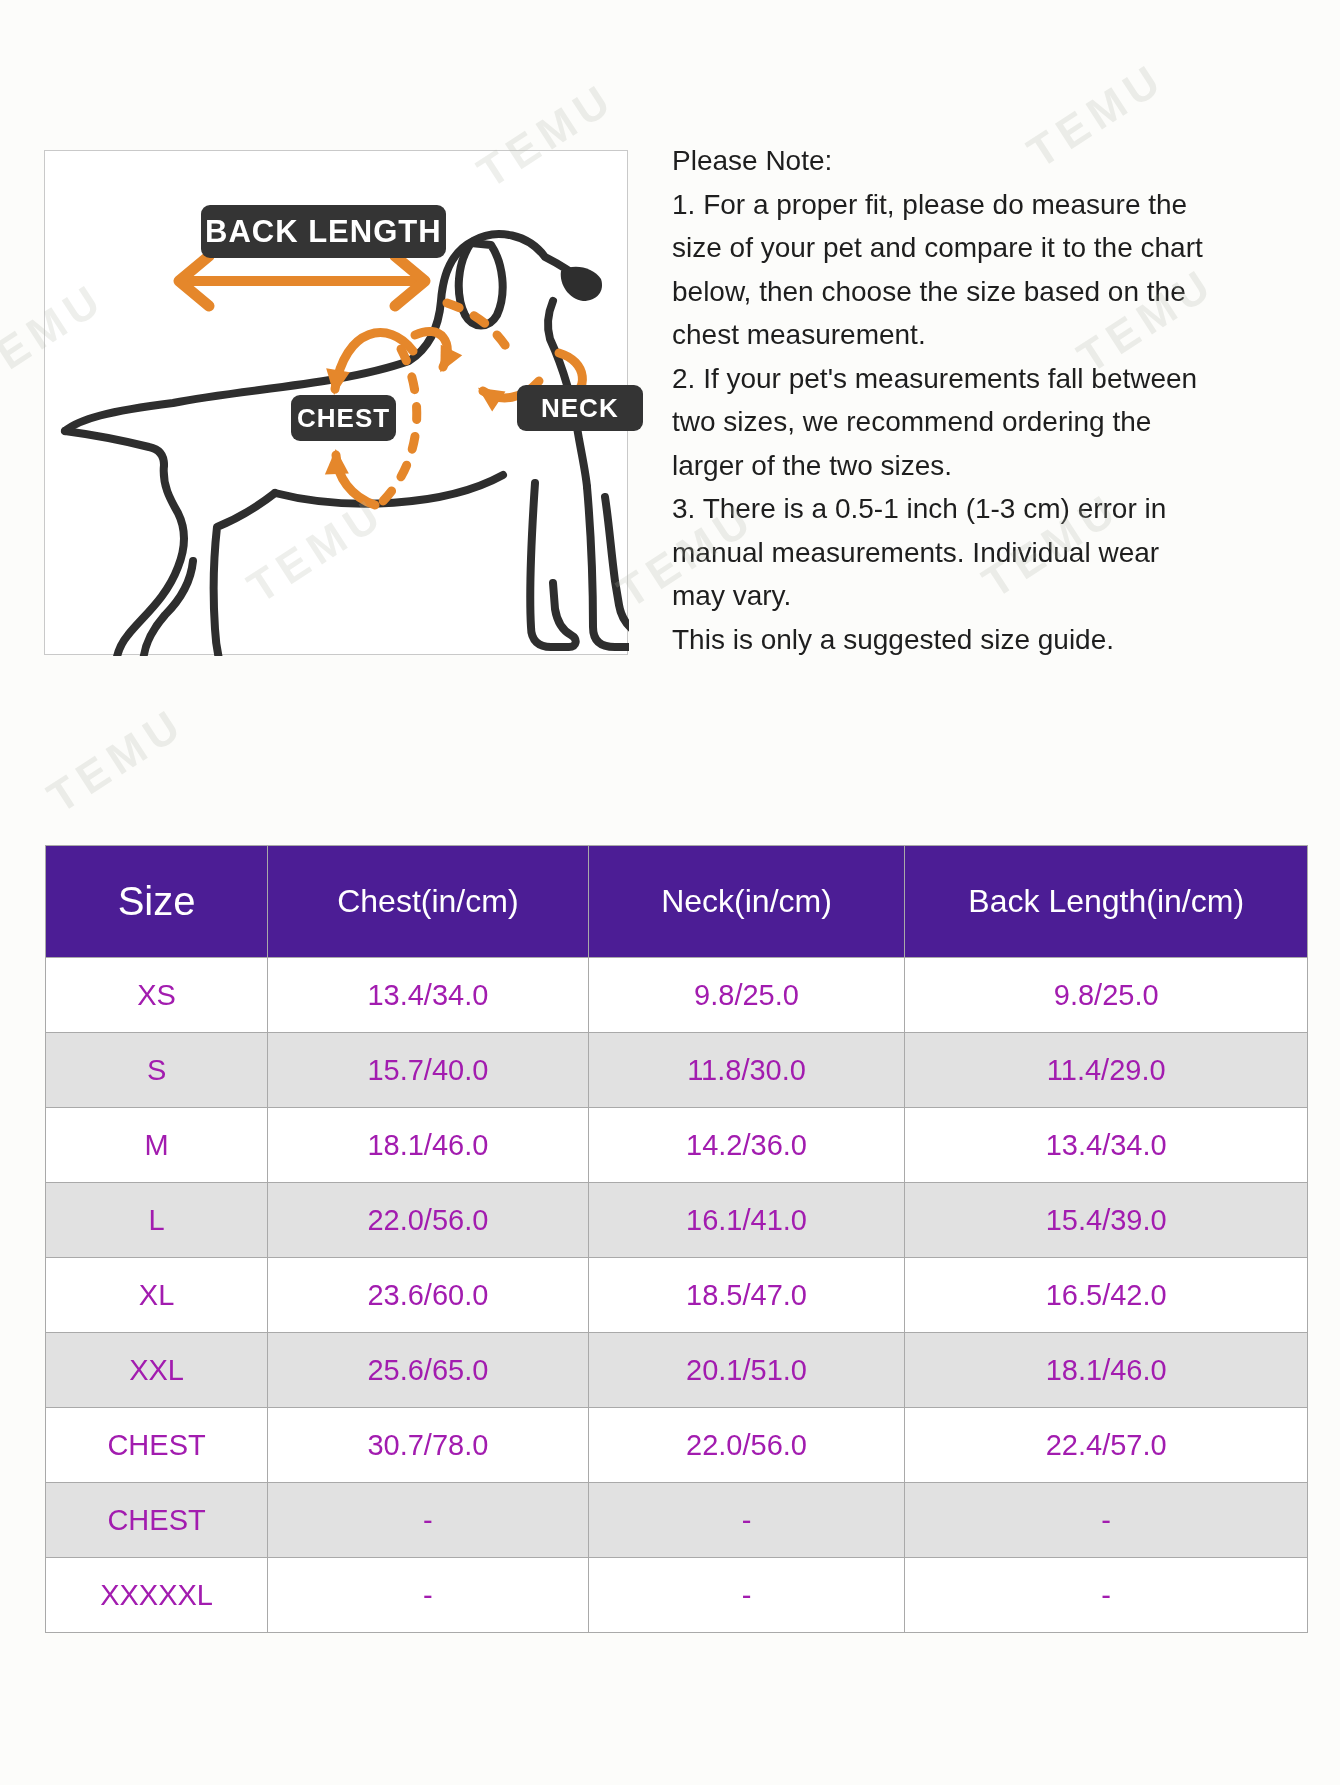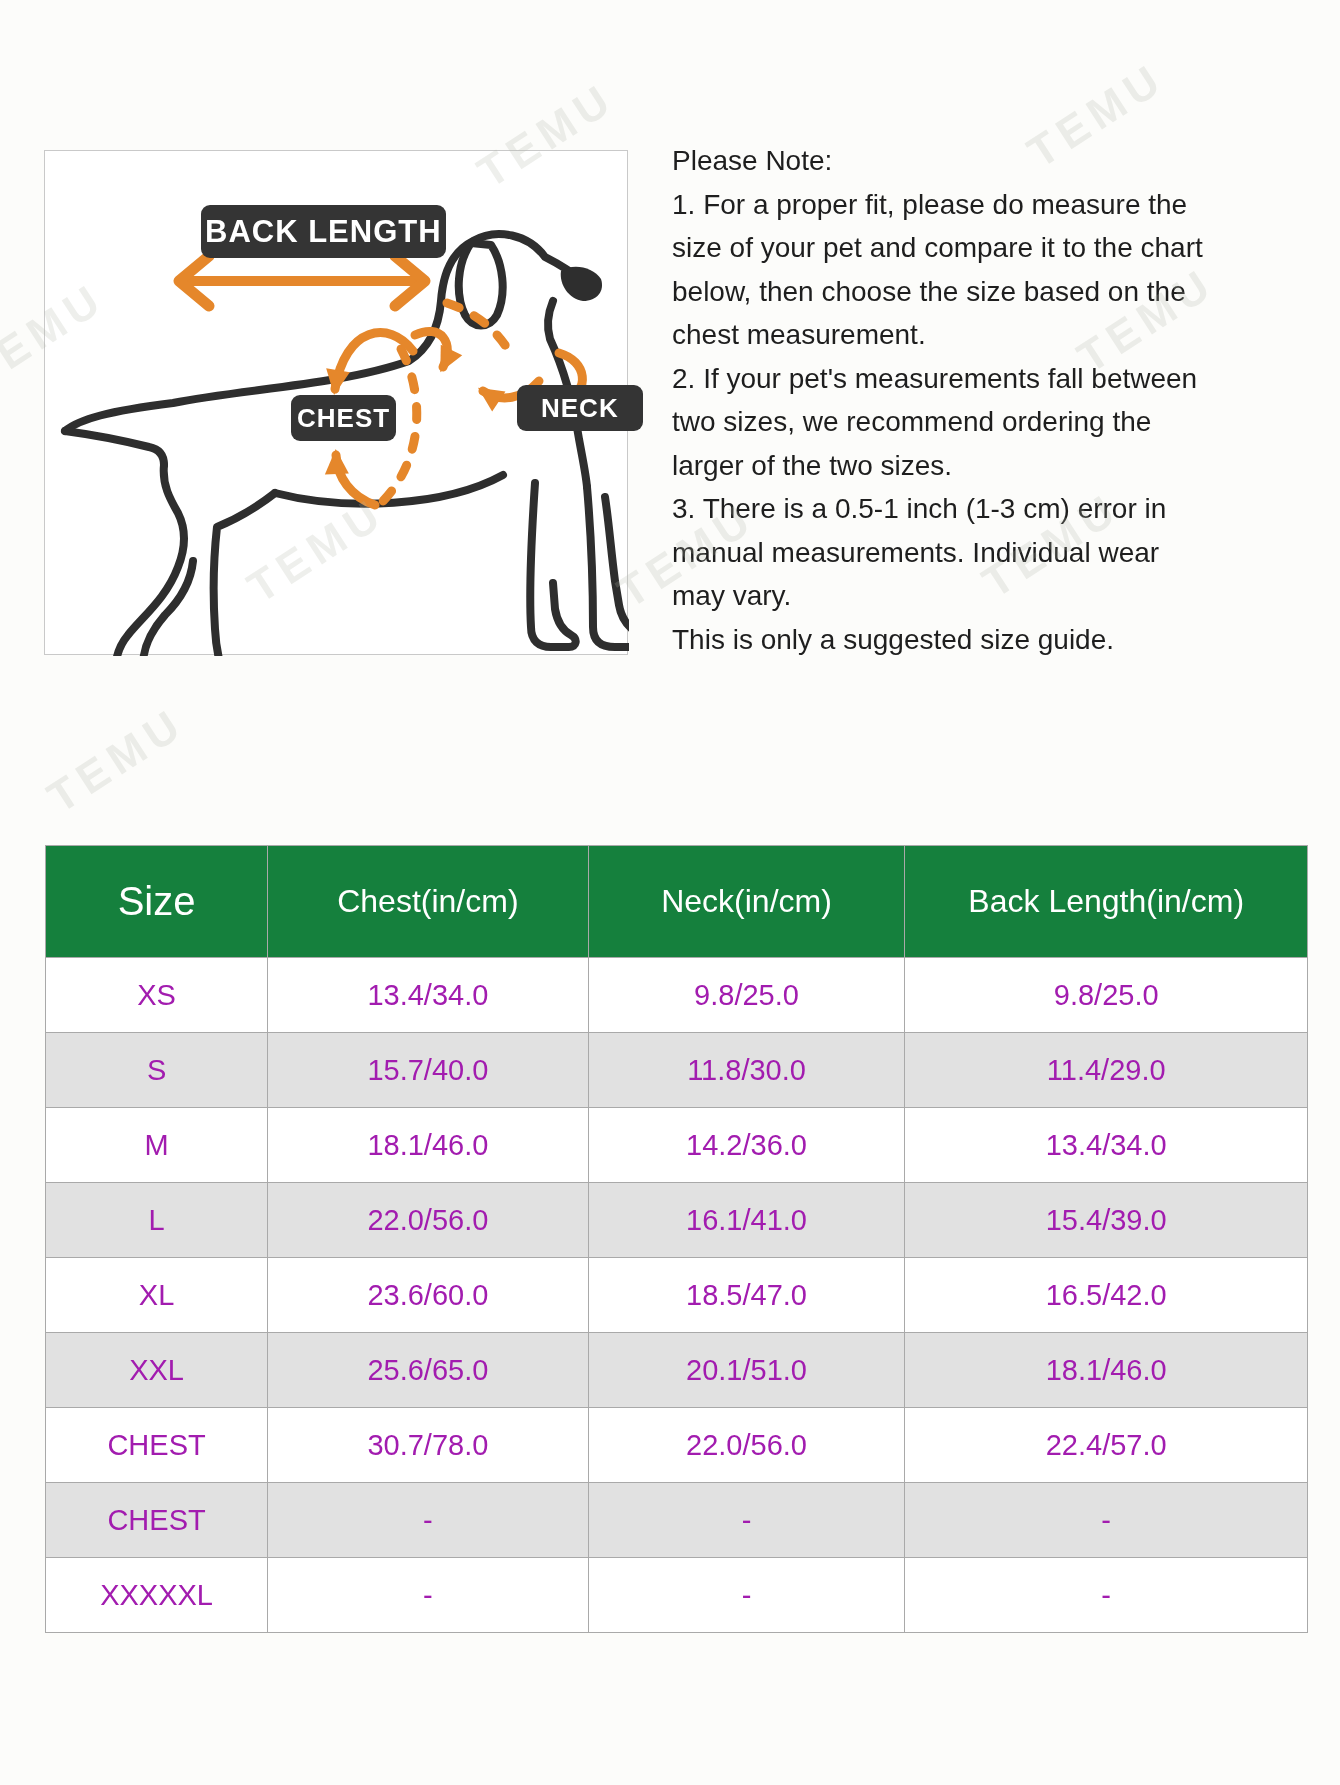--- a/index.html
+++ b/index.html
@@ -67,21 +67,21 @@
   .size-table col.c1 { width:17.6%; }
   .size-table col.c2 { width:25.4%; }
   .size-table col.c3 { width:25.1%; }
   .size-table col.c4 { width:31.9%; }
   .size-table th, .size-table td {
     border:1px solid #a9a9a9;
     text-align:center;
     vertical-align:middle;
   }
   .size-table thead th {
-    background:#15803d;
+    background:#4c1d95;
     color:#ffffff;
     font-weight:normal;
     height:112px;
     font-size:32px;
   }
   .size-table thead th.size-h { font-size:40px; }
   .size-table tbody td {
     height:75px;
     font-size:29px;
     color:#a21caf;

